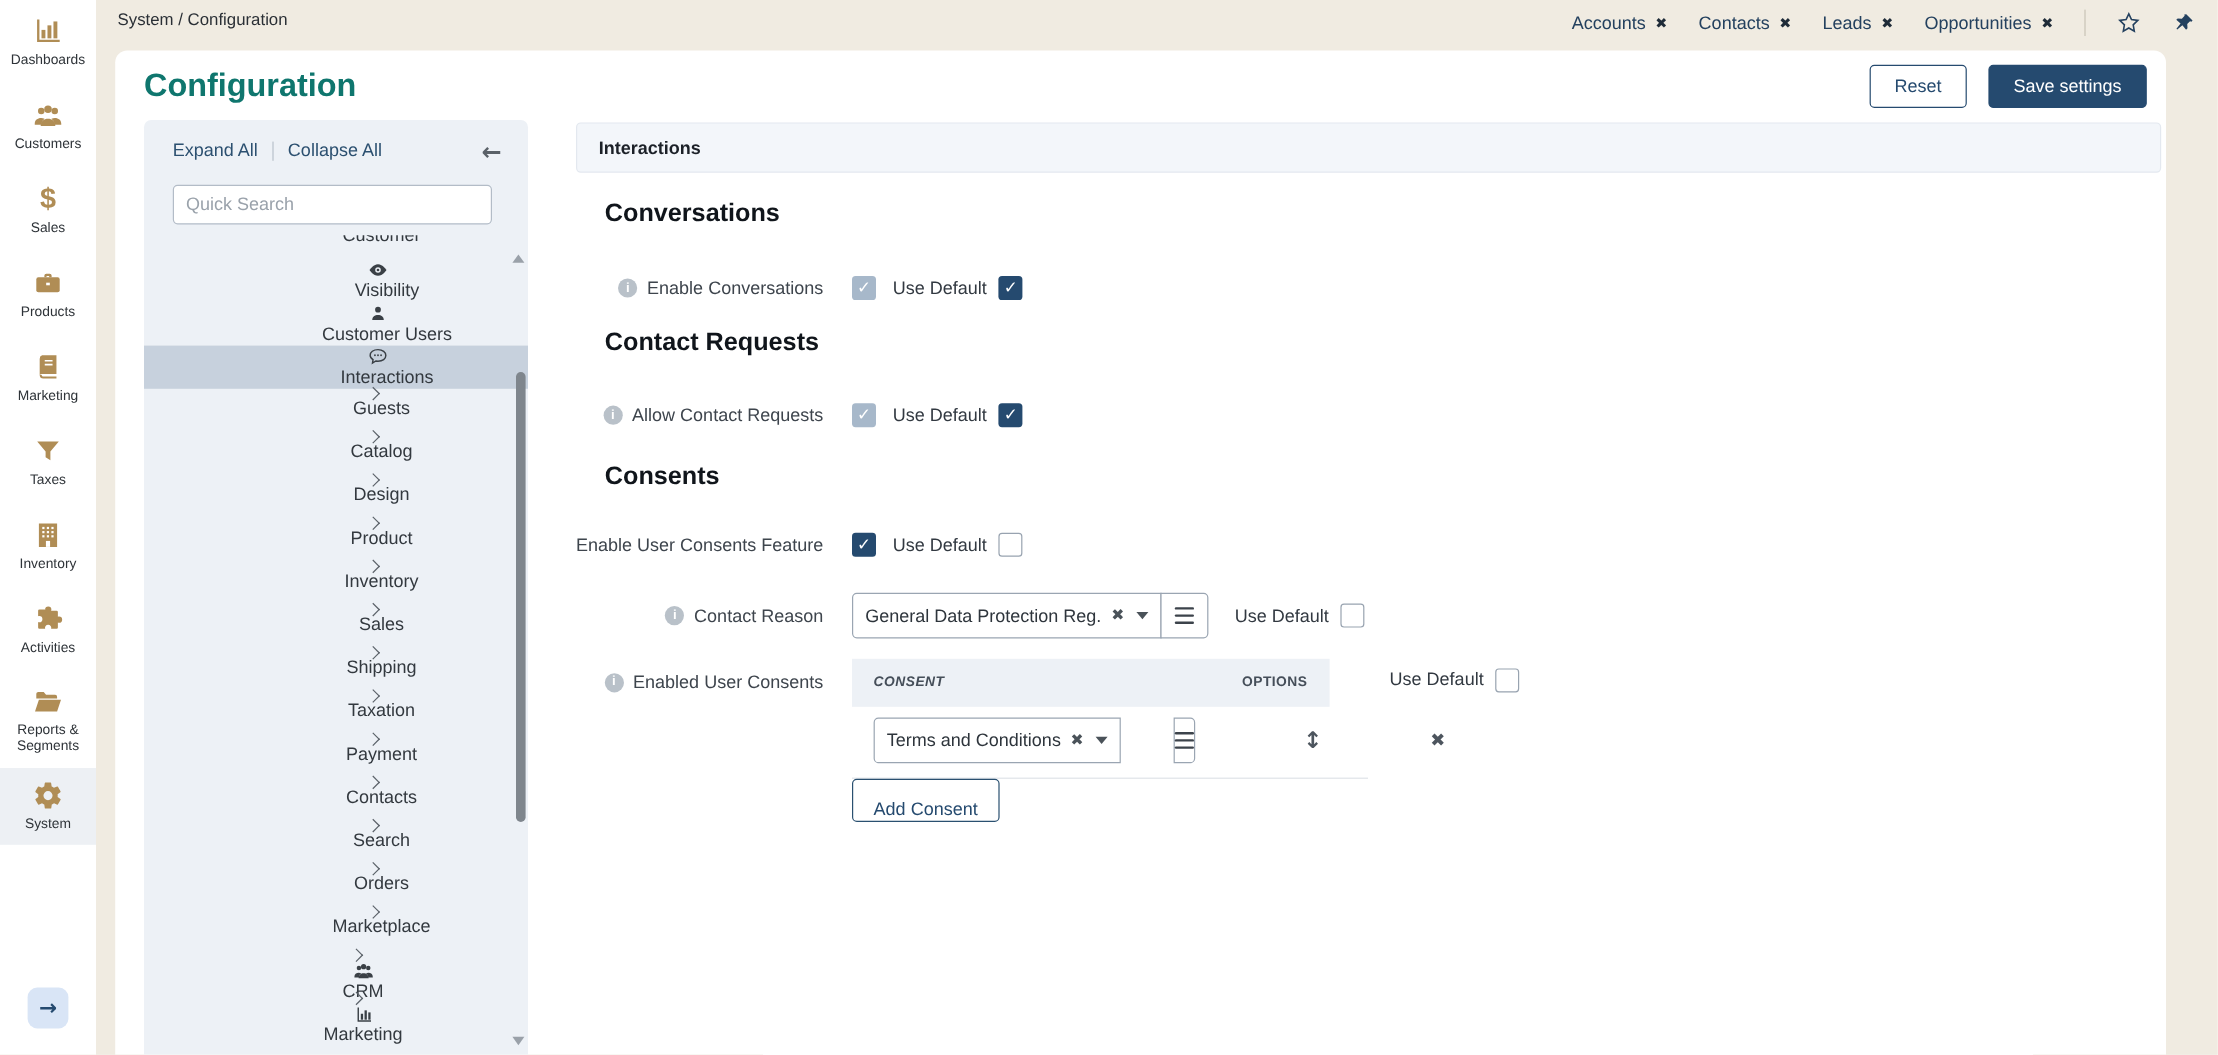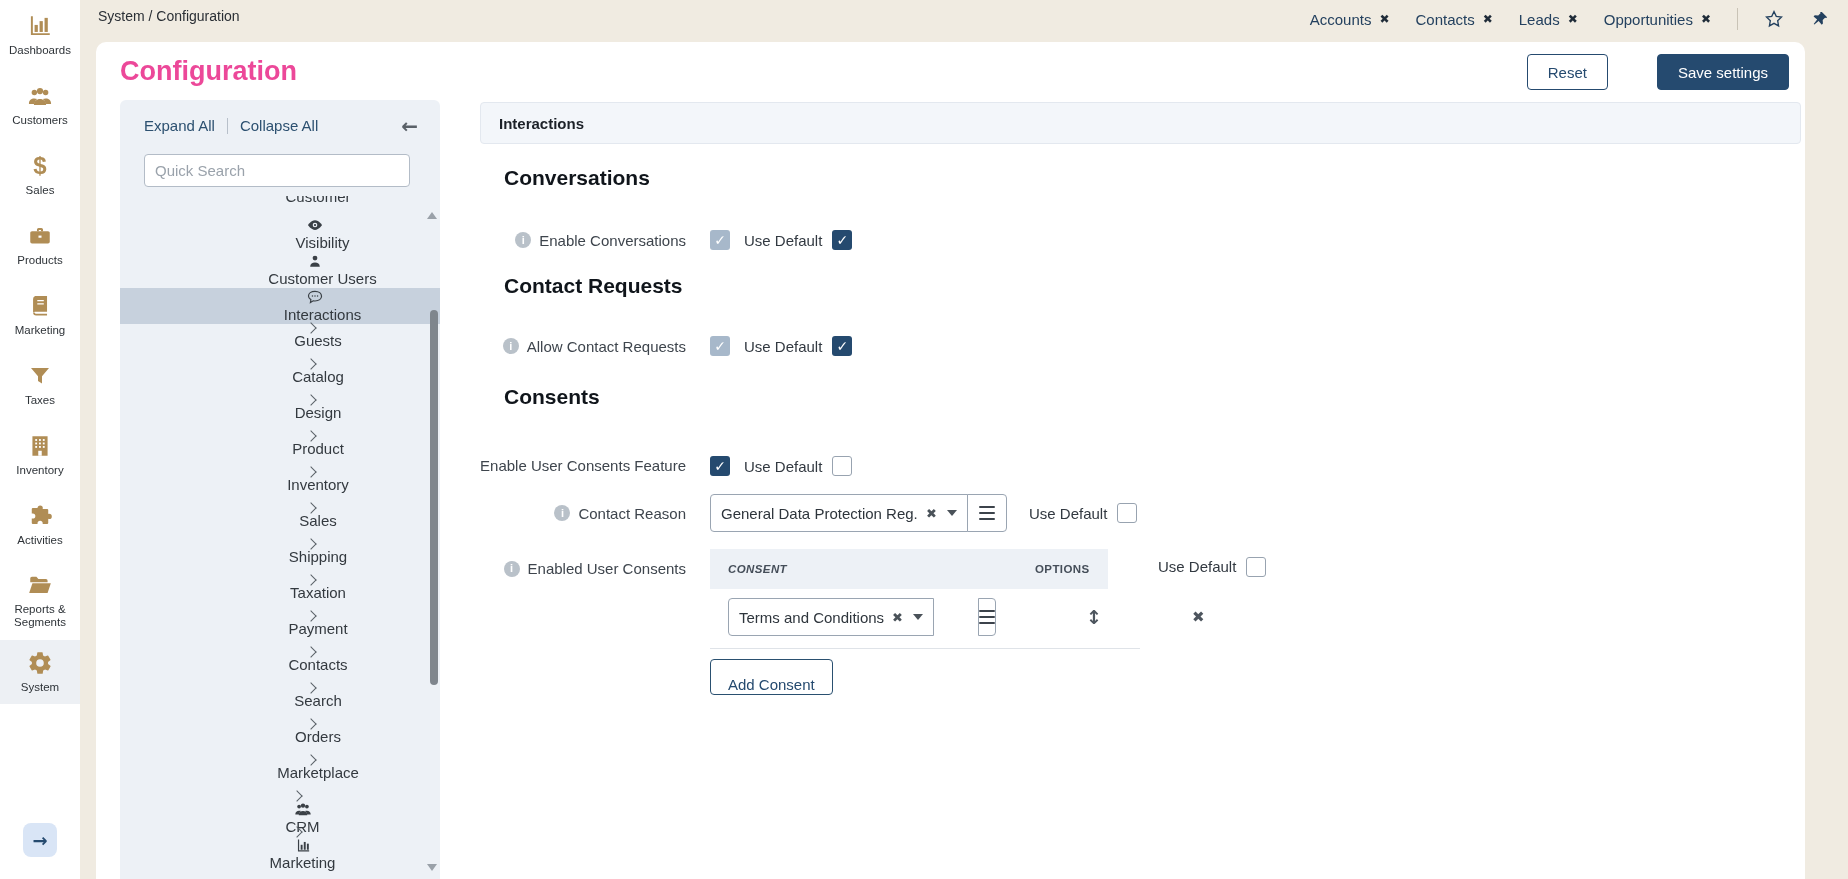--- a/index.html
+++ b/index.html
@@ -22,23 +22,23 @@
   .breadcrumb { font-size:14px; color:#2a2f35; }
   .topbar-right { margin-left:auto; display:flex; align-items:center; gap:26px; }
   .ttab { display:flex; align-items:center; gap:8px; color:#24415f; font-size:15px; cursor:pointer; }
   .xmark { font-family:"DejaVu Sans",sans-serif; font-size:12px; font-weight:bold; color:#1f2b38; }
   .xmark::before { content:"\2716"; }
   .tb-divider { width:1px; height:22px; background:#c9c3b6; }
   .tb-ic { width:20px; height:20px; display:flex; align-items:center; justify-content:center; cursor:pointer; }
 
   
   .window { position:absolute; left:96px; top:42px; width:1709px; height:837px; background:#fff; border-radius:10px 10px 0 0; }
-  .page-title { position:absolute; left:24px; top:14px; font-size:27px; font-weight:bold; color:#ec4899; }
+  .page-title { position:absolute; left:24px; top:14px; font-size:27px; font-weight:bold; color:#0f766e; }
   .hdr-buttons { position:absolute; right:16px; top:12px; display:flex; gap:18px; }
-  .btn { font-size:15px; border-radius:4px; height:36px; padding:0 20px; cursor:pointer; font-family:"Liberation Sans",sans-serif;margin-left:31px; }
+  .btn { font-size:15px; border-radius:4px; height:36px; padding:0 20px; cursor:pointer; font-family:"Liberation Sans",sans-serif; }
   .btn-outline { background:#fff; border:1px solid #254a6f; color:#254a6f; }
   .btn-primary { background:#254a6f; border:1px solid #254a6f; color:#fff; }
 
   
   .cfg-panel { position:absolute; left:24px; top:58px; width:320px; bottom:0; background:#edf1f6; border-radius:6px 6px 0 0; }
   .cfg-links { position:absolute; left:24px; top:17px; display:flex; align-items:center; font-size:15px; }
   .cfg-link { color:#2c5070; cursor:pointer; }
   .cfg-sep { width:1px; height:16px; background:#b8c0ca; margin:0 12px; }
   .back-arrow { position:absolute; right:22px; top:14px; font-size:20px; font-weight:bold; color:#5a6168; font-family:"DejaVu Sans",sans-serif; cursor:pointer; }
   .qsearch { position:absolute; left:24px; top:54px; width:266px; height:33px; border:1px solid #b3bcc7; border-radius:4px; background:#fff; padding:0 10px; font-size:15px; color:#333; font-family:"Liberation Sans",sans-serif; }
@@ -90,21 +90,21 @@
   .ctable { width:398px; }
   .thead { height:40px; background:#edf1f6; display:flex; align-items:center; }
   .th { font-size:11.5px; font-weight:bold; color:#454e59; letter-spacing:.4px; }
   .th.c1 { padding-left:18px; width:325px;font-style:italic; }
   .trow-consent { display:flex; align-items:center; margin-top:9px; padding-left:18px;gap:45px; }
   .opt-move { font-family:"DejaVu Sans",sans-serif; font-size:19px; font-weight:bold; color:#4d555e; cursor:pointer; line-height:19px; }
   .opt-move::before { content:"\2195"; }
   .opt-del { font-family:"DejaVu Sans",sans-serif; font-size:15px; font-weight:bold; color:#4d555e; cursor:pointer; }
   .opt-del::before { content:"\2716"; }
   .row-divider { width:430px; border-bottom:1px solid #dfe3e8; margin-top:12px; margin-left:0; }
-  .add-consent { margin-top:10px; height:36px; padding:16px 17px; background:#fff; border:1px solid #2a5070; border-radius:4px; color:#254a6f; font-size:15px; cursor:pointer; font-family:"Liberation Sans",sans-serif; }
+  .add-consent { height:36px; padding:16px 17px; background:#fff; border:1px solid #2a5070; border-radius:4px; color:#254a6f; font-size:15px; cursor:pointer; font-family:"Liberation Sans",sans-serif; }
 </style>
 </head>
 <body>
 
 <div id="app">
 
   <div class="topbar">
     <div class="breadcrumb">System / Configuration</div>
     <div class="topbar-right">
       <div class="ttab">
@@ -426,21 +426,21 @@
           <span class="use-default">Use Default</span>
           <span class="gap10"></span>
           <span class="cb on-primary">
               <span class="tick"></span>
             </span>
         </div>
       </div>
 
       <h2 class="h2" style="top:285px">Consents</h2>
 
-      <div class="frow" style="top:356px;align-items:flex-start">
+      <div class="frow" style="top:344px;align-items:center">
         <div class="lblcol" style="justify-content:flex-end">
           <span>Enable User Consents Feature</span>
         </div>
         <div class="ctlcol" style="margin-top:0">
           <span class="cb on-primary">
               <span class="tick"></span>
             </span>
           <span class="gap14"></span>
           <span class="use-default">Use Default</span>
           <span class="gap10"></span>

